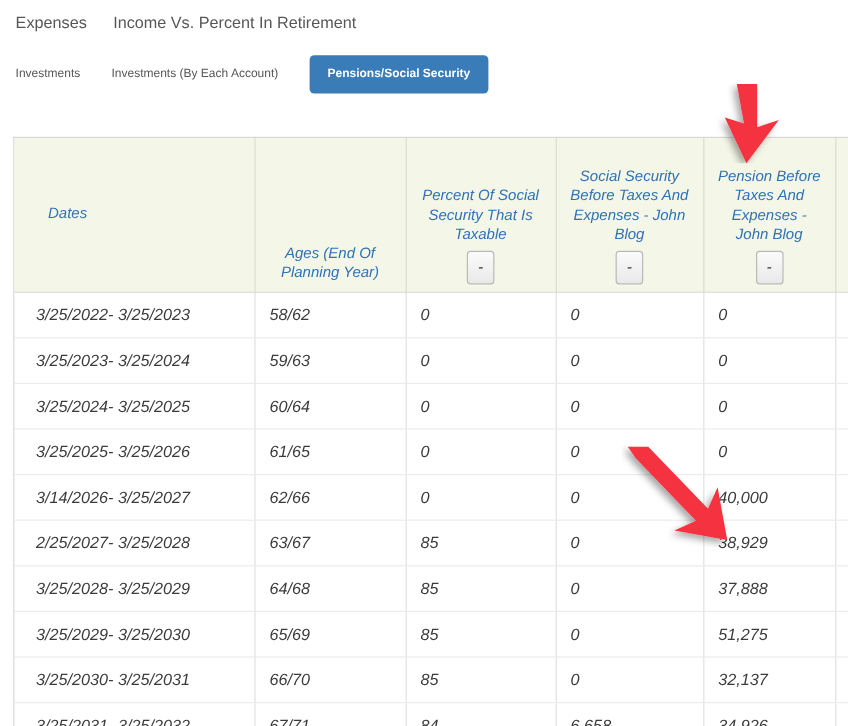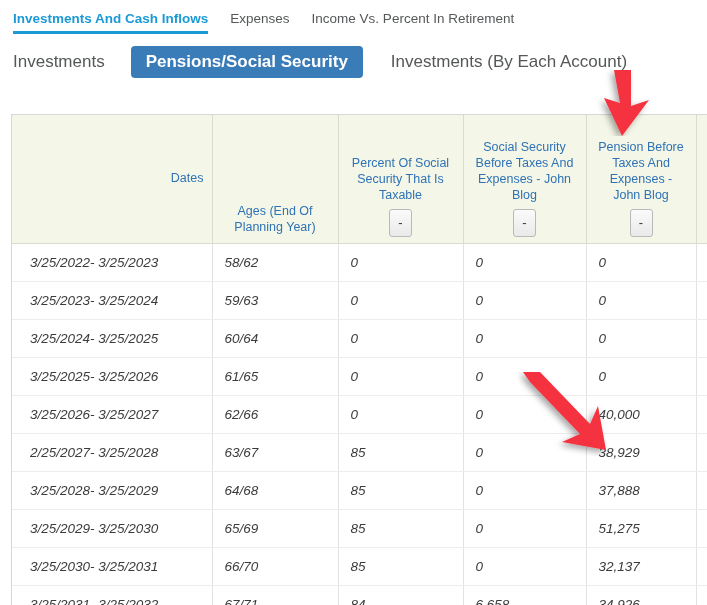--- a/index.html
+++ b/index.html
@@ -54,21 +54,21 @@
   .sub-tabs {
     position: absolute;
     top: 45px; left: 0;
     width: 820px;
     height: 34px;
     display: flex;
     align-items: center;
     white-space: nowrap;
   }
   .sub-tab {
-    font-size: 17px;
+    font-size: 10px;
     color: #555759;
     line-height: 16px;
     padding: 0;
     margin-right: 26px;
     cursor: pointer;
   }
   .sub-tab:first-child { margin-left: 13px; }
   .sub-tab.pill {
     background: #3a7cb8;
     color: #ffffff;
@@ -134,25 +134,26 @@
     border-right: 1px solid #d9dcd0;
     border-bottom: 1px solid #d9dcd0;
     height: 128px;
     padding: 4px 8px 6px 8px;
     color: #2f72b5;
     font-size: 12.5px;
     font-weight: normal;
     line-height: 16px;
     vertical-align: bottom;
     text-align: center;
+    font-style: italic;
   }
   table.grid thead th.left-bottom {
-    text-align: right;
+    text-align: left;
     vertical-align: middle;
-    padding-left: 4px;
+    padding-left: 28px;
   }
   table.grid thead th.mid-bottom {
     vertical-align: bottom;
     padding-bottom: 8px;
   }
   .th-inner {
     display: flex;
     flex-direction: column;
     align-items: center;
     justify-content: flex-end;
@@ -194,40 +195,37 @@
   }
   #arrow-down  { left: 592px; top: 70px;  width: 64px;  height: 66px; }
   #arrow-diag  { left: 518px; top: 372px; width: 100px; height: 84px; }
 </style>
 </head>
 <body>
 
 <div id="app">
 
   <div class="top-tabs">
-    <div class="top-tab active">
-      <span>Investments And Cash Inflows</span>
-    </div>
     <div class="top-tab">
       <span>Expenses</span>
     </div>
     <div class="top-tab">
       <span>Income Vs. Percent In Retirement</span>
     </div>
   </div>
 
   <div class="sub-tabs">
     <div class="sub-tab">
       <span>Investments</span>
     </div>
+    <div class="sub-tab">
+      <span>Investments (By Each Account)</span>
+    </div>
     <div class="sub-tab pill">
       <span>Pensions/Social Security</span>
-    </div>
-    <div class="sub-tab">
-      <span>Investments (By Each Account)</span>
     </div>
   </div>
 
 
   <div class="table-wrap">
     <table class="grid">
       <colgroup>
         <col class="c-dates">
           <col class="c-ages">
           <col class="c-pct">
@@ -291,21 +289,21 @@
           </tr>
           <tr>
             <td class="dates">3/25/2025- 3/25/2026</td>
             <td>61/65</td>
             <td>0</td>
             <td>0</td>
             <td>0</td>
             <td></td>
           </tr>
           <tr>
-            <td class="dates">3/25/2026- 3/25/2027</td>
+            <td class="dates">3/14/2026- 3/25/2027</td>
             <td>62/66</td>
             <td>0</td>
             <td>0</td>
             <td>40,000</td>
             <td></td>
           </tr>
           <tr>
             <td class="dates">2/25/2027- 3/25/2028</td>
             <td>63/67</td>
             <td>85</td>

